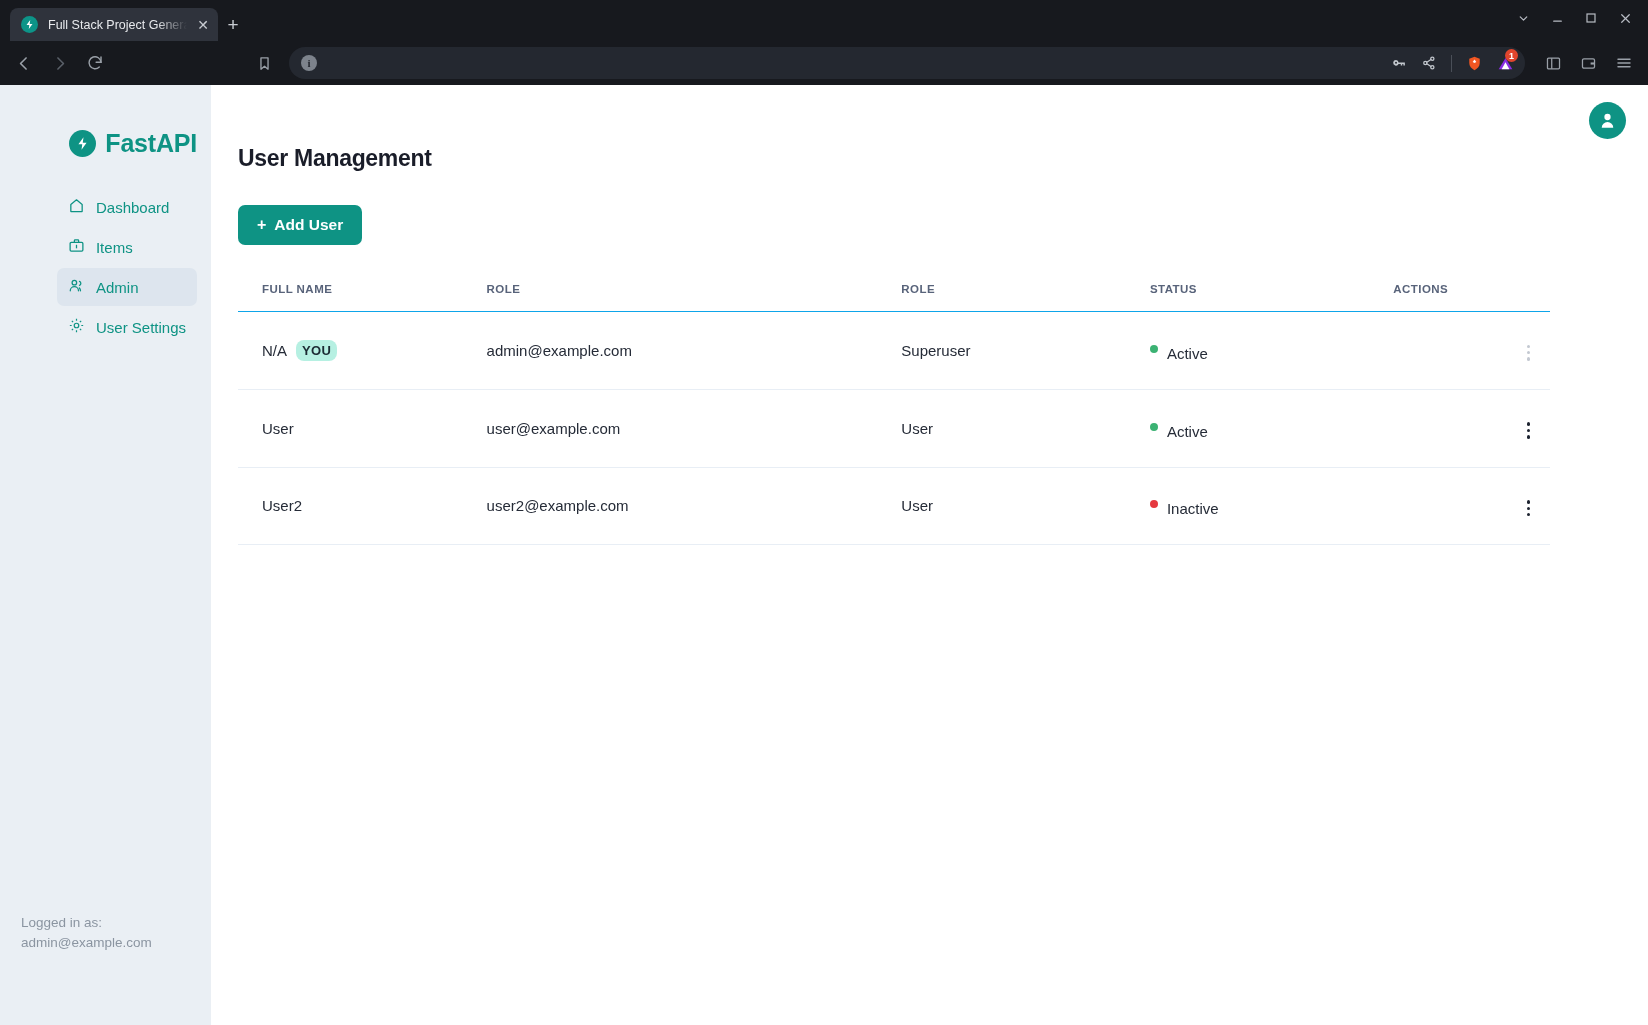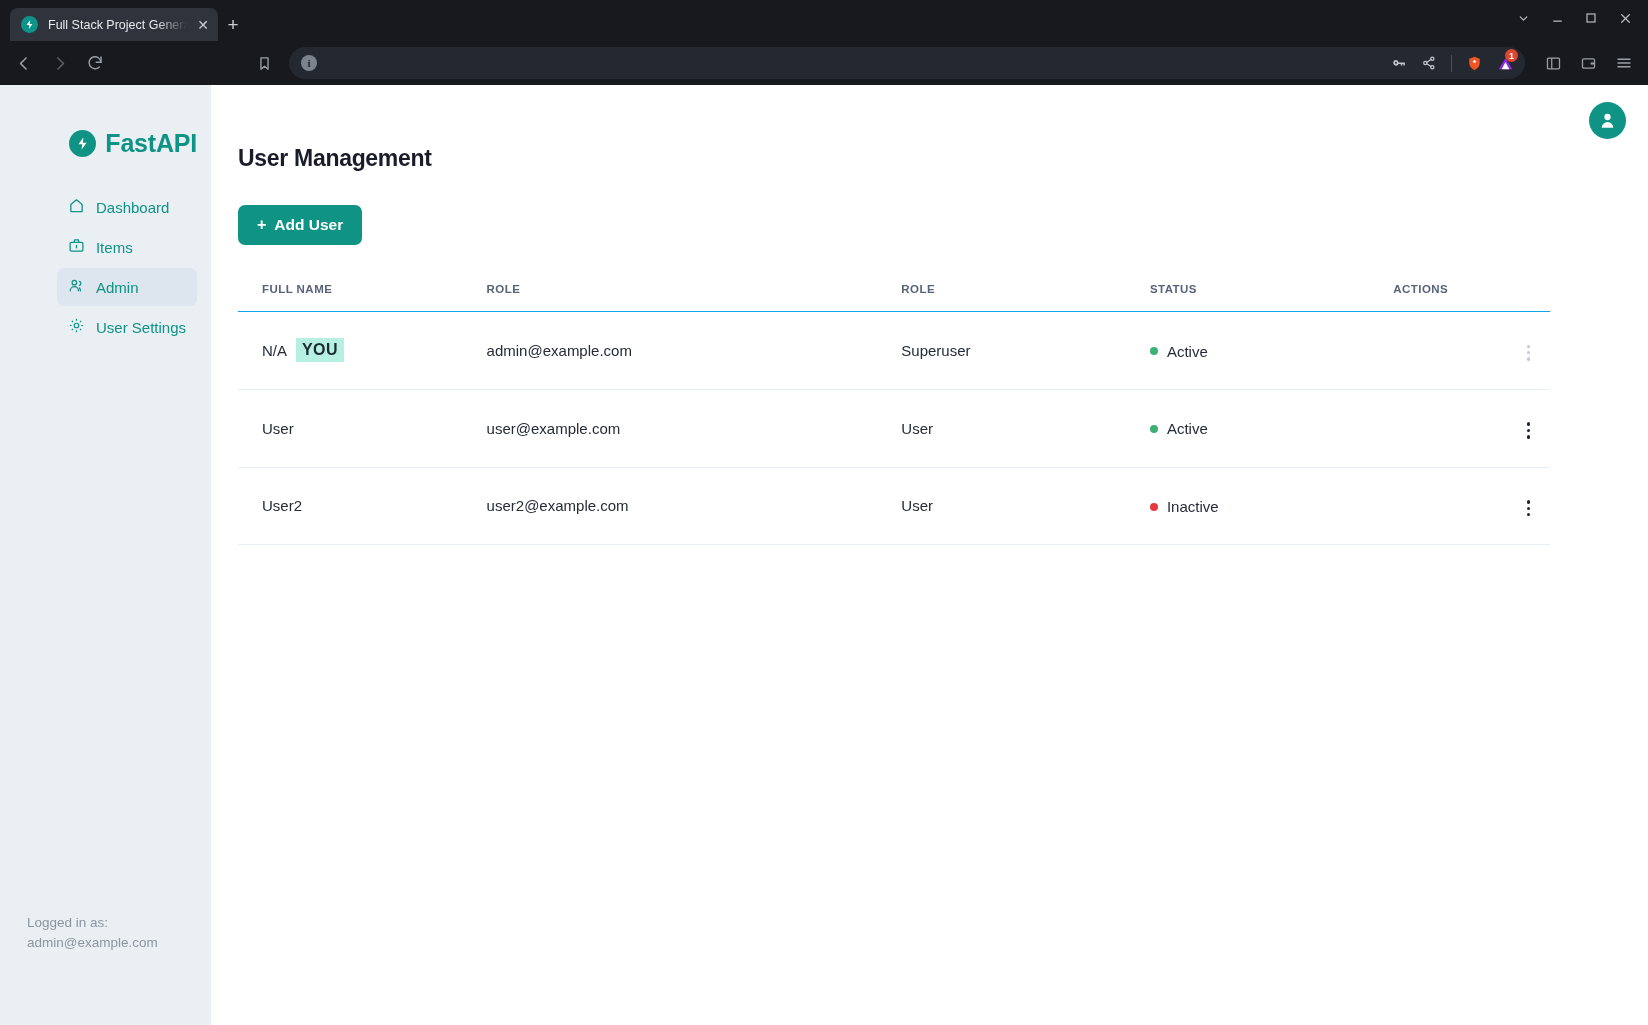--- a/index.html
+++ b/index.html
@@ -99,21 +99,21 @@
   .navlist { display: flex; flex-direction: column; gap: 2px; }
   .navitem {
     display: flex; align-items: center; gap: 11px;
     padding: 9px 11px; border-radius: 7px; cursor: pointer;
     color: #0e9384; font-size: 15px;
   }
   .navitem.active { background: #dde5ee; }
   .navitem svg { width: 17px; height: 17px; flex: 0 0 17px; }
 
   .loggedin {
-    position: absolute; left: 27px; bottom: 72px;
+    position: absolute; left: 21px; bottom: 72px;
     font-size: 13.5px; color: #8b95a1; line-height: 1.5;
   }
 
   .content { flex: 1; position: relative; background: #fff; padding: 26px 98px 0 27px; }
 
   .avatar-btn {
     position: absolute; top: 17px; right: 22px;
     width: 37px; height: 37px; border-radius: 50%; background: #0e9384;
     display: flex; align-items: center; justify-content: center; cursor: pointer;
   }
@@ -139,24 +139,24 @@
     vertical-align: middle;
   }
   .col-name { width: 238px; padding-left: 24px !important; }
   .col-email { width: 397px; }
   .col-role { width: 238px; }
   .col-status { width: 233px; }
   .col-actions { width: 150px; text-align: right; padding-right: 10px !important; }
 
   .you-badge {
     display: inline-block; background: #b6f0e2; color: #1b2a33;
-    font-size: 16px; font-weight: bold; letter-spacing: 0.4px;
-    padding: 3px 6px; border-radius: 0; margin-left: 9px; vertical-align: 1px;
-  }
-  .status { display: inline-flex; align-items: center; gap: 9px; }
+    font-size: 13px; font-weight: bold; letter-spacing: 0.4px;
+    padding: 3px 6px; border-radius: 8px; margin-left: 9px; vertical-align: 1px;
+  }
+  .status { display: inline-flex; gap: 9px; }
   .dot { width: 8px; height: 8px; border-radius: 50%; flex: 0 0 8px; }
   .dot.green { background: #3bb273; }
   .dot.red { background: #e5393f; }
 
   .kebab {
     display: inline-flex; flex-direction: column; gap: 3px; align-items: center;
     cursor: pointer; padding: 6px 10px;
   }
   .kebab span { width: 3.4px; height: 3.4px; border-radius: 50%; background: #1d2330; display:block; }
   .kebab.muted span { background: #c3c8d1; }

